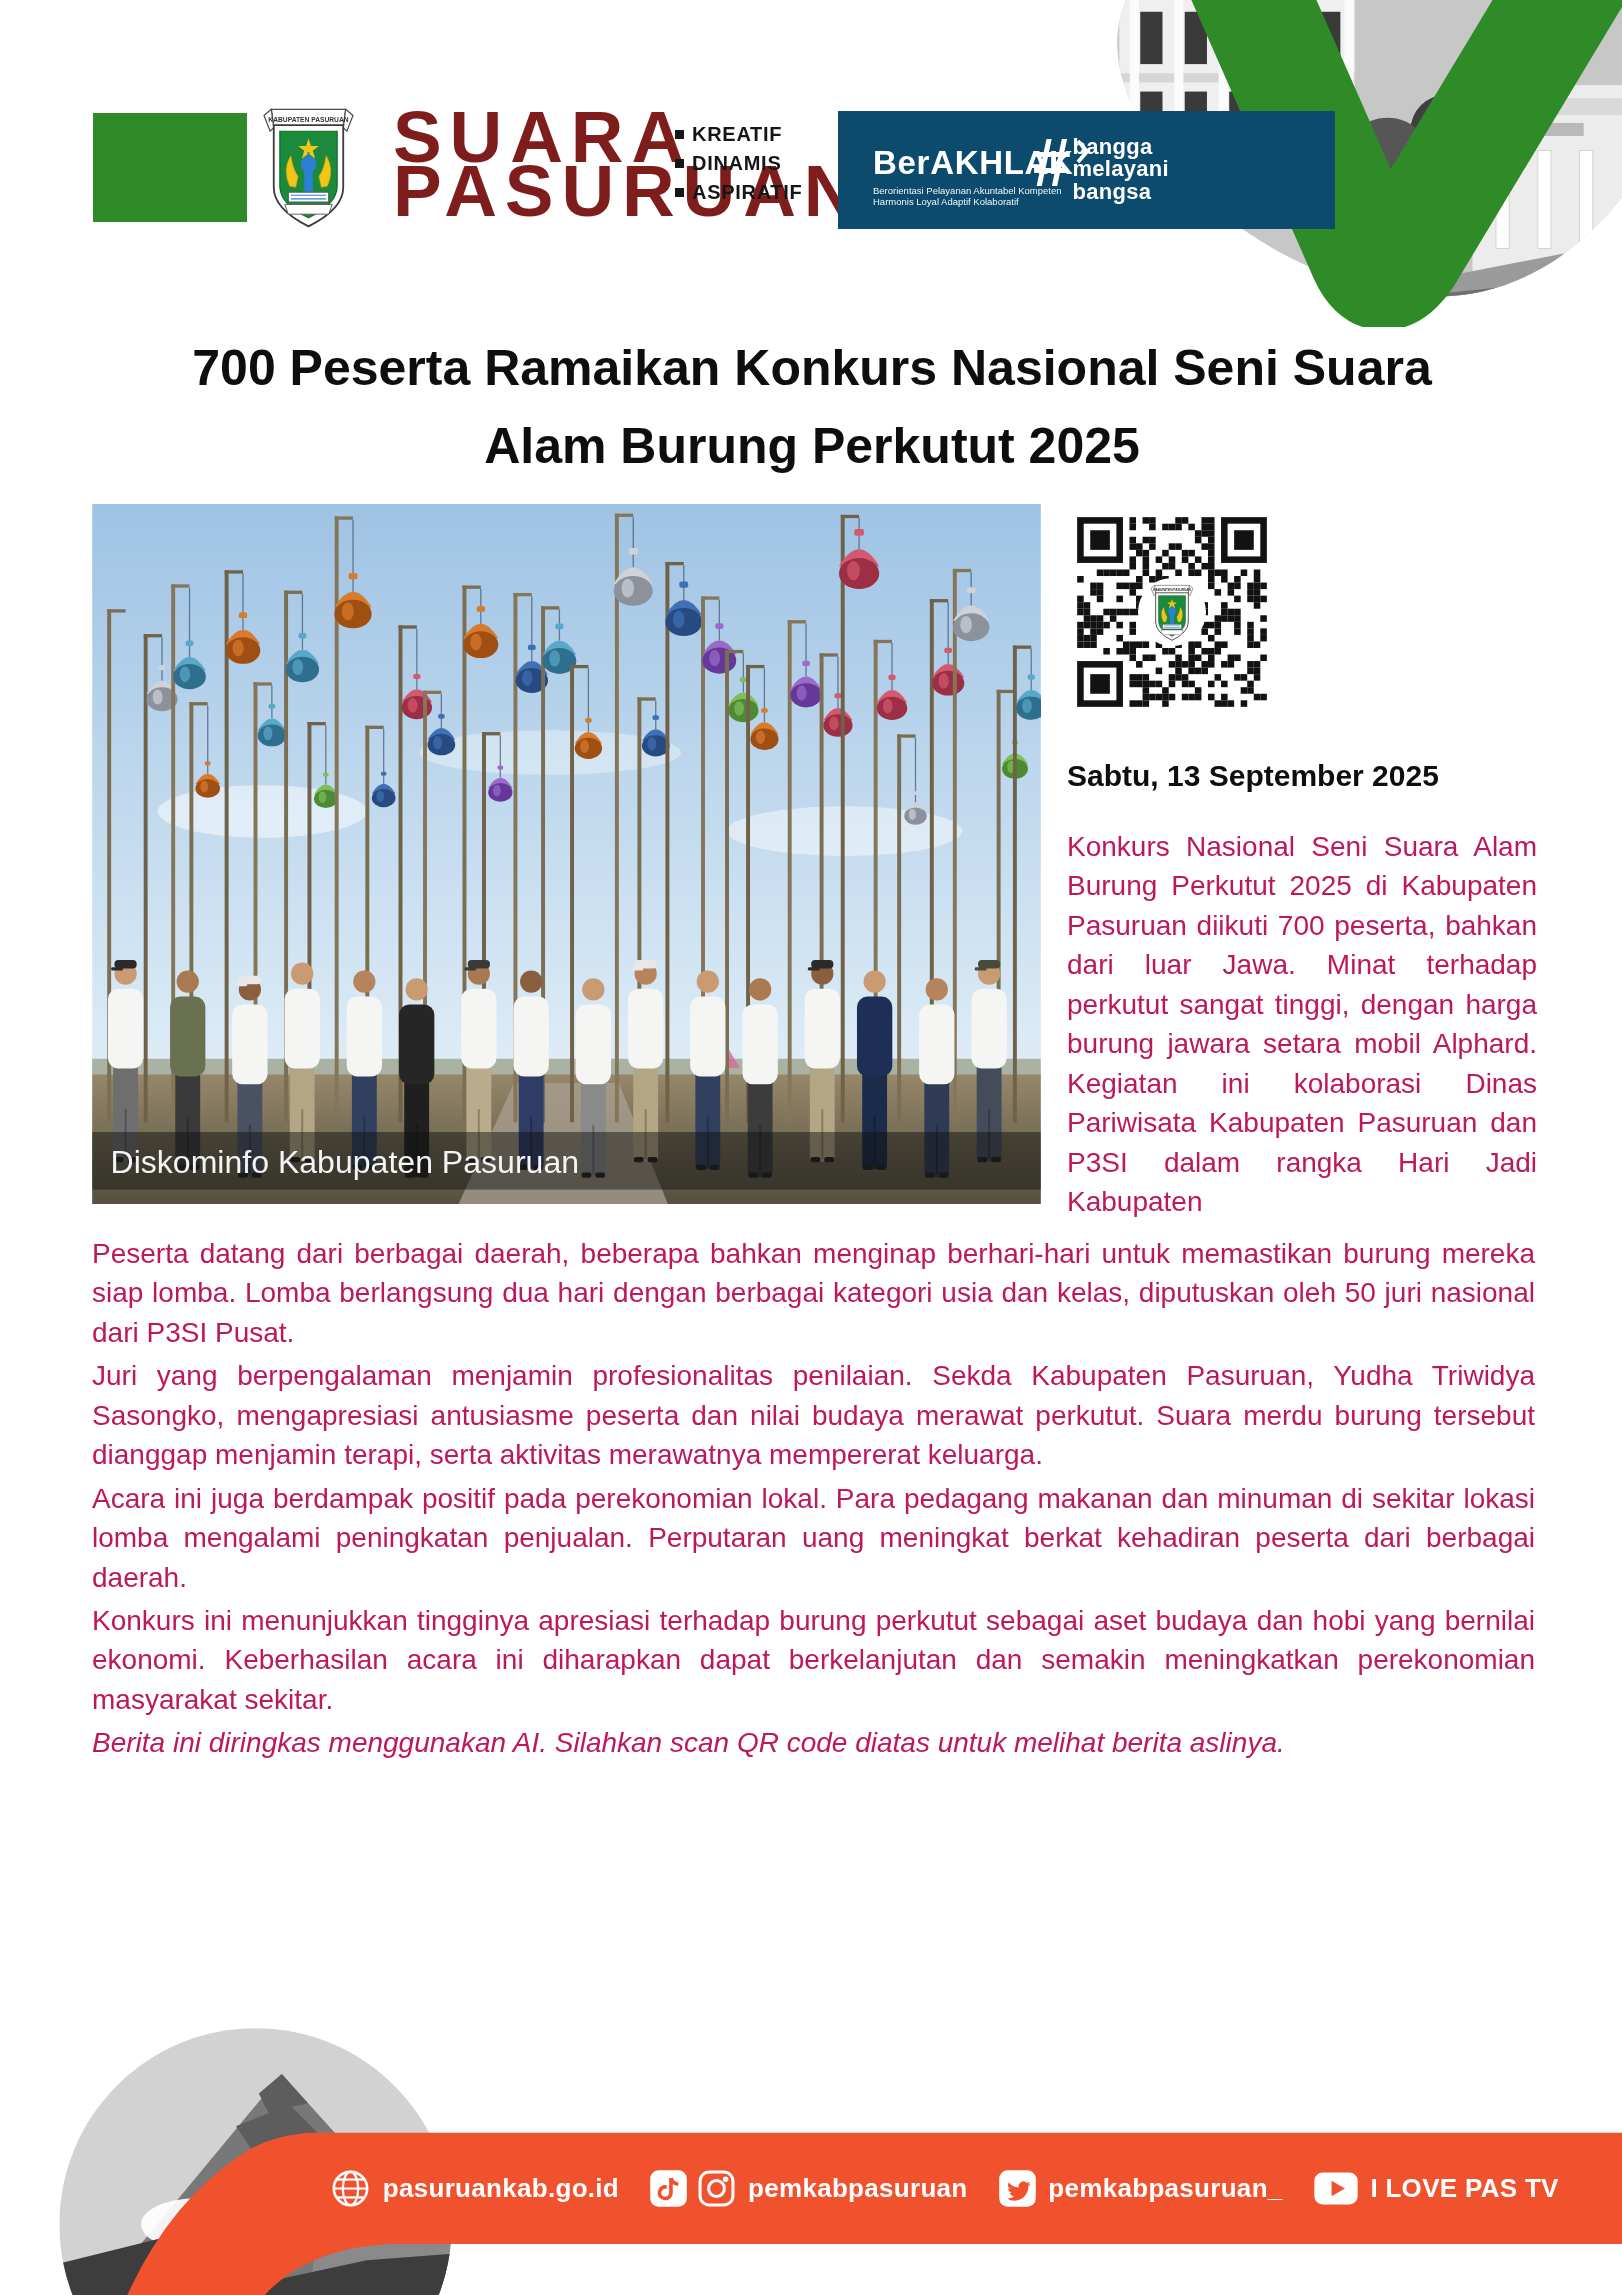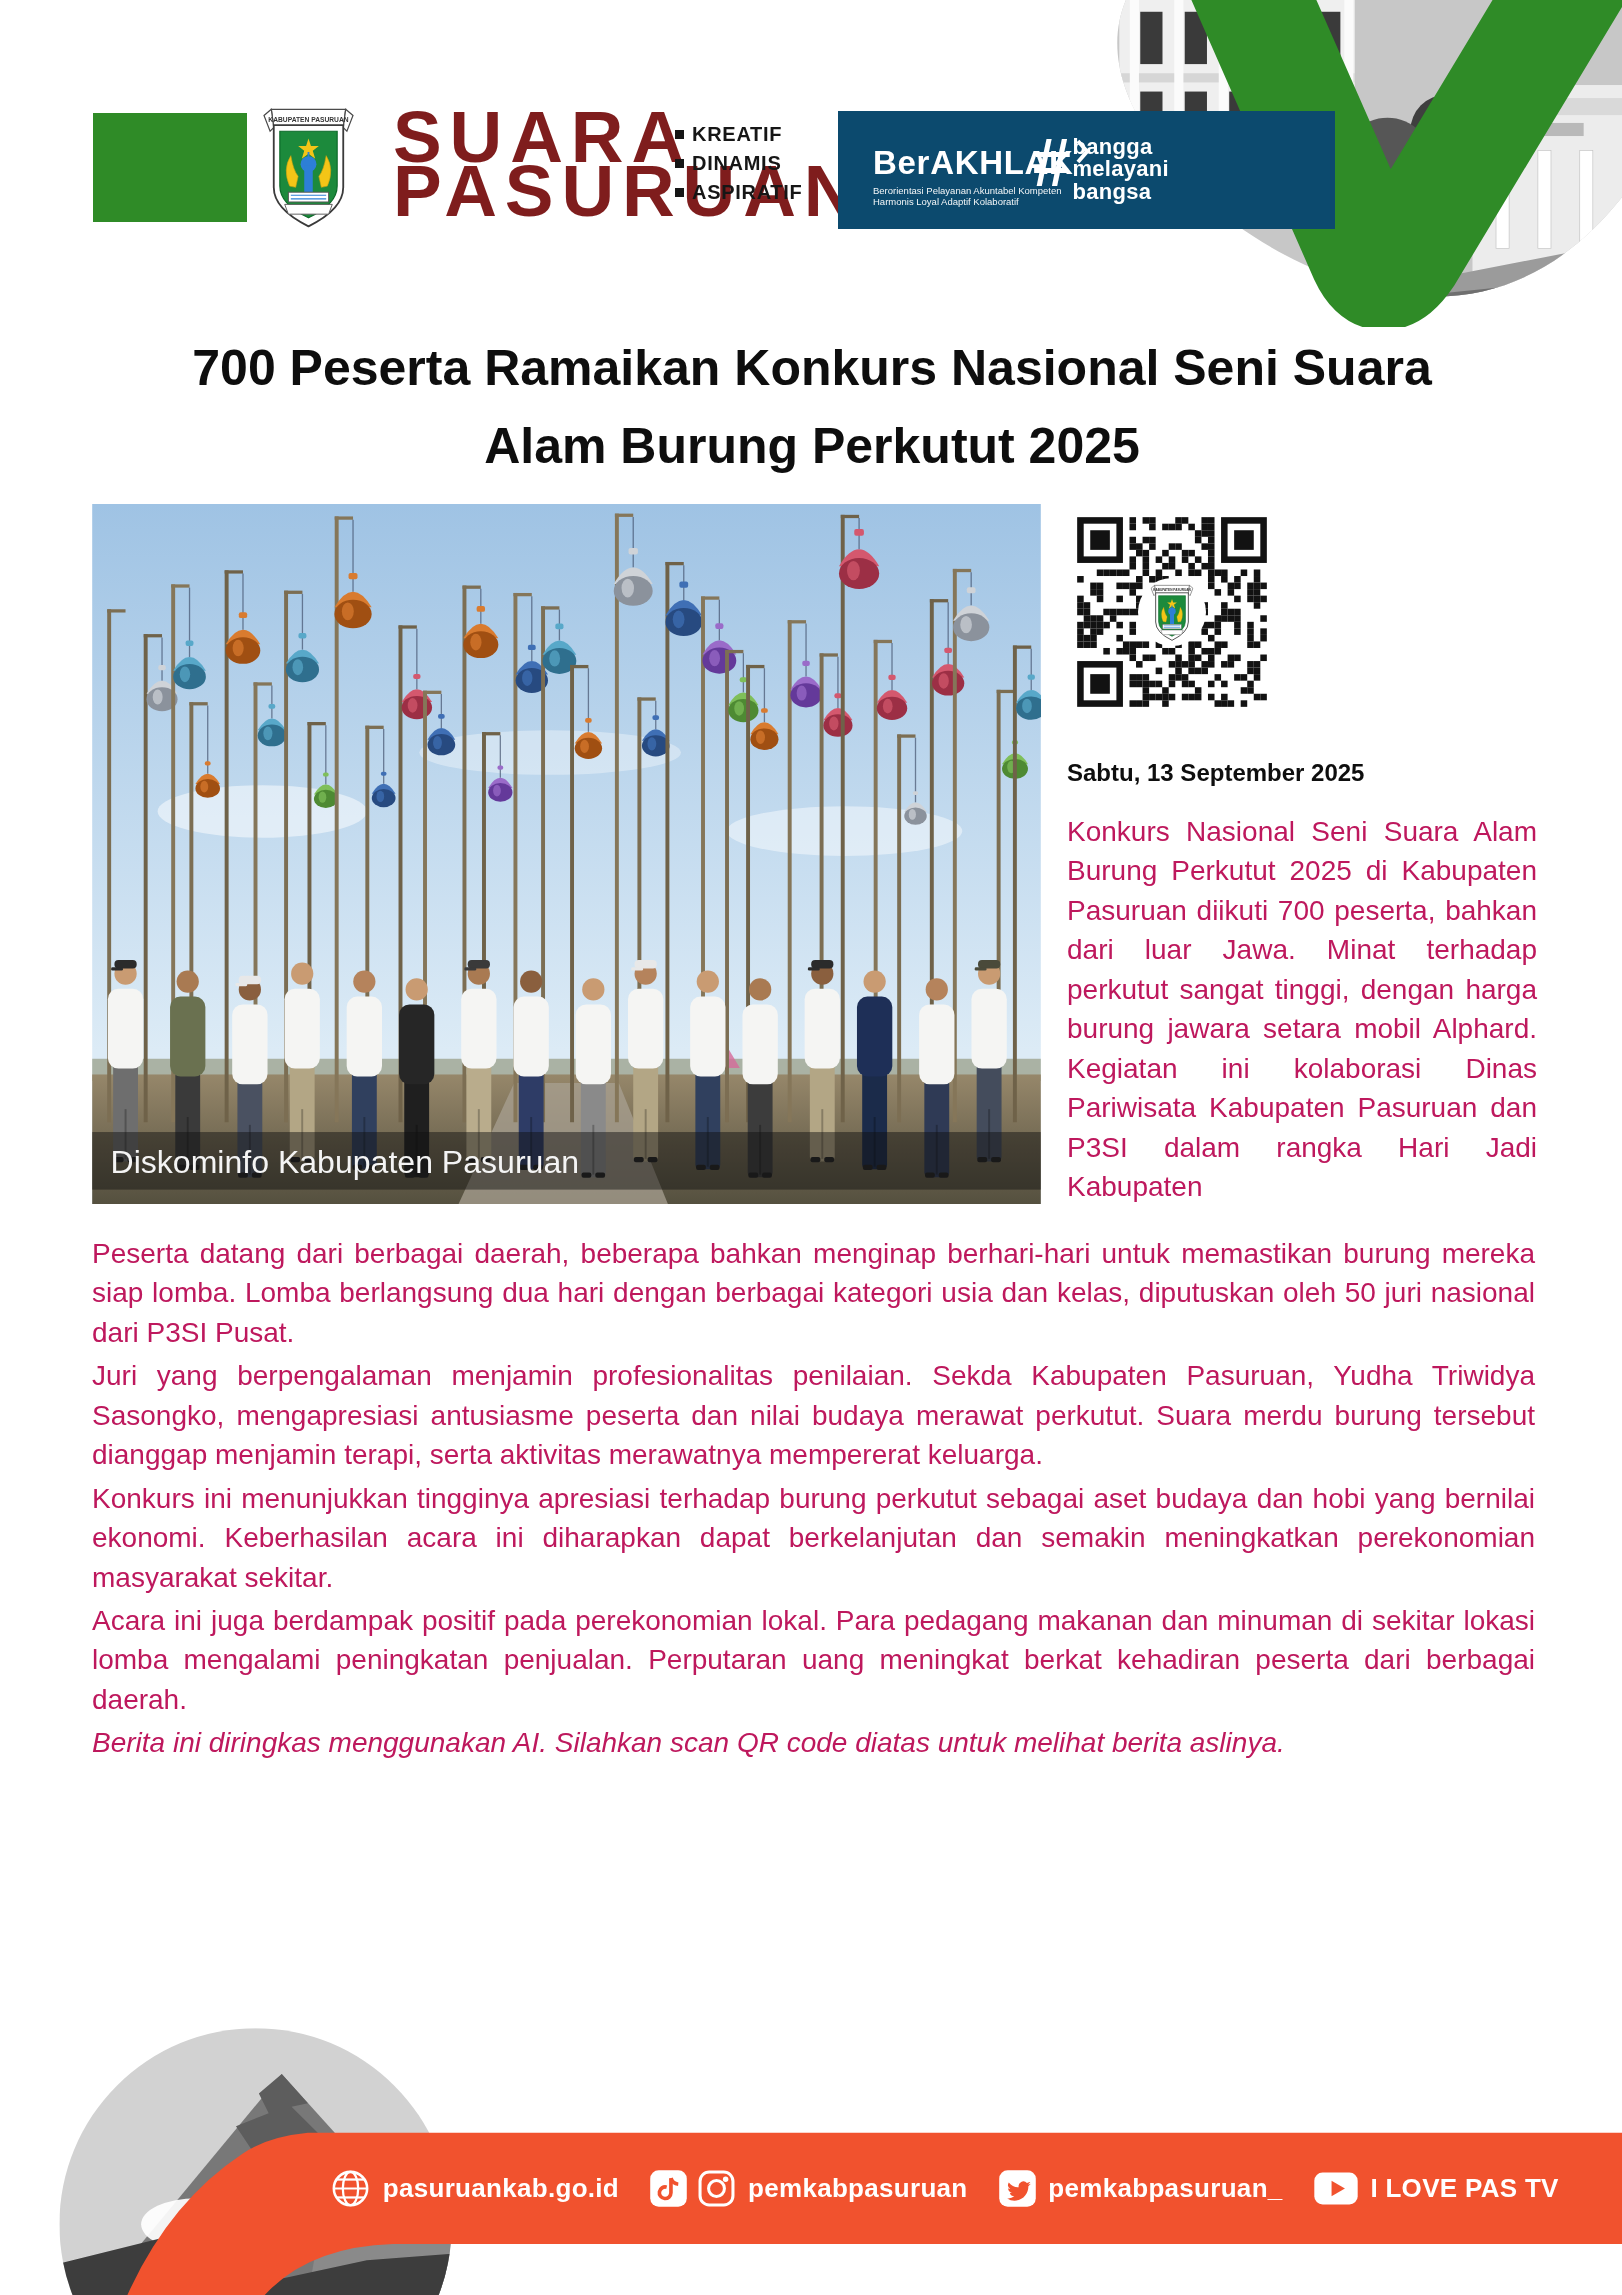--- a/index.html
+++ b/index.html
@@ -27,21 +27,21 @@
   .deco-tr{position:absolute;right:0;top:0;width:543px;height:327px;z-index:2;}
   
   .headline{position:absolute;left:92px;top:330px;width:1440px;text-align:center;
     font-size:50px;font-weight:700;line-height:1.55;color:#0e0e0e;}
   
   .photo{position:absolute;left:92px;top:504px;width:949px;height:700px;}
   
   .qr{position:absolute;left:1068px;top:508px;width:208px;height:208px;background:#fff;}
   
   .right-col{position:absolute;left:1067px;top:759px;width:470px;}
-  .date-line{font-size:24px;font-weight:700;margin:0 0 25px 0;color:#0e0e0e;}
+  .date-line{font-size:30px;font-weight:700;margin:0 0 34px 0;color:#0e0e0e;}
   .lead,.bodytext p{font-size:28px;line-height:1.41;text-align:justify;margin:0;color:#be185d;}
   .bodytext{position:absolute;left:92px;top:1234px;width:1443px;}
   .bodytext p{margin-bottom:3.9px;}
   .footnote{font-size:20px;font-style:italic;color:#8f8f8f;margin-top:19.6px;text-align:left;}
   
   .footer-art{position:absolute;left:0;top:2002px;width:1623px;height:293px;}
   .footer-row{position:absolute;left:330px;top:2159px;height:59px;display:flex;z-index:5;}
   .f-item{display:flex;align-items:center;margin-right:30px;}
   .f-item svg{display:block;}
   .f-label{color:#fff;font-size:26px;font-weight:700;margin-left:11.8px;letter-spacing:0.3px;white-space:nowrap;}
@@ -809,22 +809,22 @@
   </div>
 
   <div class="right-col">
     <p class="date-line">Sabtu, 13 September 2025</p>
     <p class="lead">Konkurs Nasional Seni Suara Alam Burung Perkutut 2025 di Kabupaten Pasuruan diikuti 700 peserta, bahkan dari luar Jawa. Minat terhadap perkutut sangat tinggi, dengan harga burung jawara setara mobil Alphard. Kegiatan ini kolaborasi Dinas Pariwisata Kabupaten Pasuruan dan P3SI dalam rangka Hari Jadi Kabupaten</p>
   </div>
 
   <div class="bodytext">
     <p>Peserta datang dari berbagai daerah, beberapa bahkan menginap berhari-hari untuk memastikan burung mereka siap lomba. Lomba berlangsung dua hari dengan berbagai kategori usia dan kelas, diputuskan oleh 50 juri nasional dari P3SI Pusat.</p>
     <p>Juri yang berpengalaman menjamin profesionalitas penilaian. Sekda Kabupaten Pasuruan, Yudha Triwidya Sasongko, mengapresiasi antusiasme peserta dan nilai budaya merawat perkutut. Suara merdu burung tersebut dianggap menjamin terapi, serta aktivitas merawatnya mempererat keluarga.</p>
+    <p>Acara ini juga berdampak positif pada perekonomian lokal. Para pedagang makanan dan minuman di sekitar lokasi lomba mengalami peningkatan penjualan. Perputaran uang meningkat berkat kehadiran peserta dari berbagai daerah.</p>
     <p>Konkurs ini menunjukkan tingginya apresiasi terhadap burung perkutut sebagai aset budaya dan hobi yang bernilai ekonomi. Keberhasilan acara ini diharapkan dapat berkelanjutan dan semakin meningkatkan perekonomian masyarakat sekitar.</p>
-    <p>Acara ini juga berdampak positif pada perekonomian lokal. Para pedagang makanan dan minuman di sekitar lokasi lomba mengalami peningkatan penjualan. Perputaran uang meningkat berkat kehadiran peserta dari berbagai daerah.</p>
     <p class="footnote">Berita ini diringkas menggunakan AI. Silahkan scan QR code diatas untuk melihat berita aslinya.</p>
   </div>
 
   <svg class="footer-art" viewBox="0 0 2480 448">
     <defs>
         <clipPath id="mtClip">
           <circle cx="390" cy="340" r="300"></circle>
         </clipPath>
       </defs>
     <g clip-path="url(#mtClip)">

